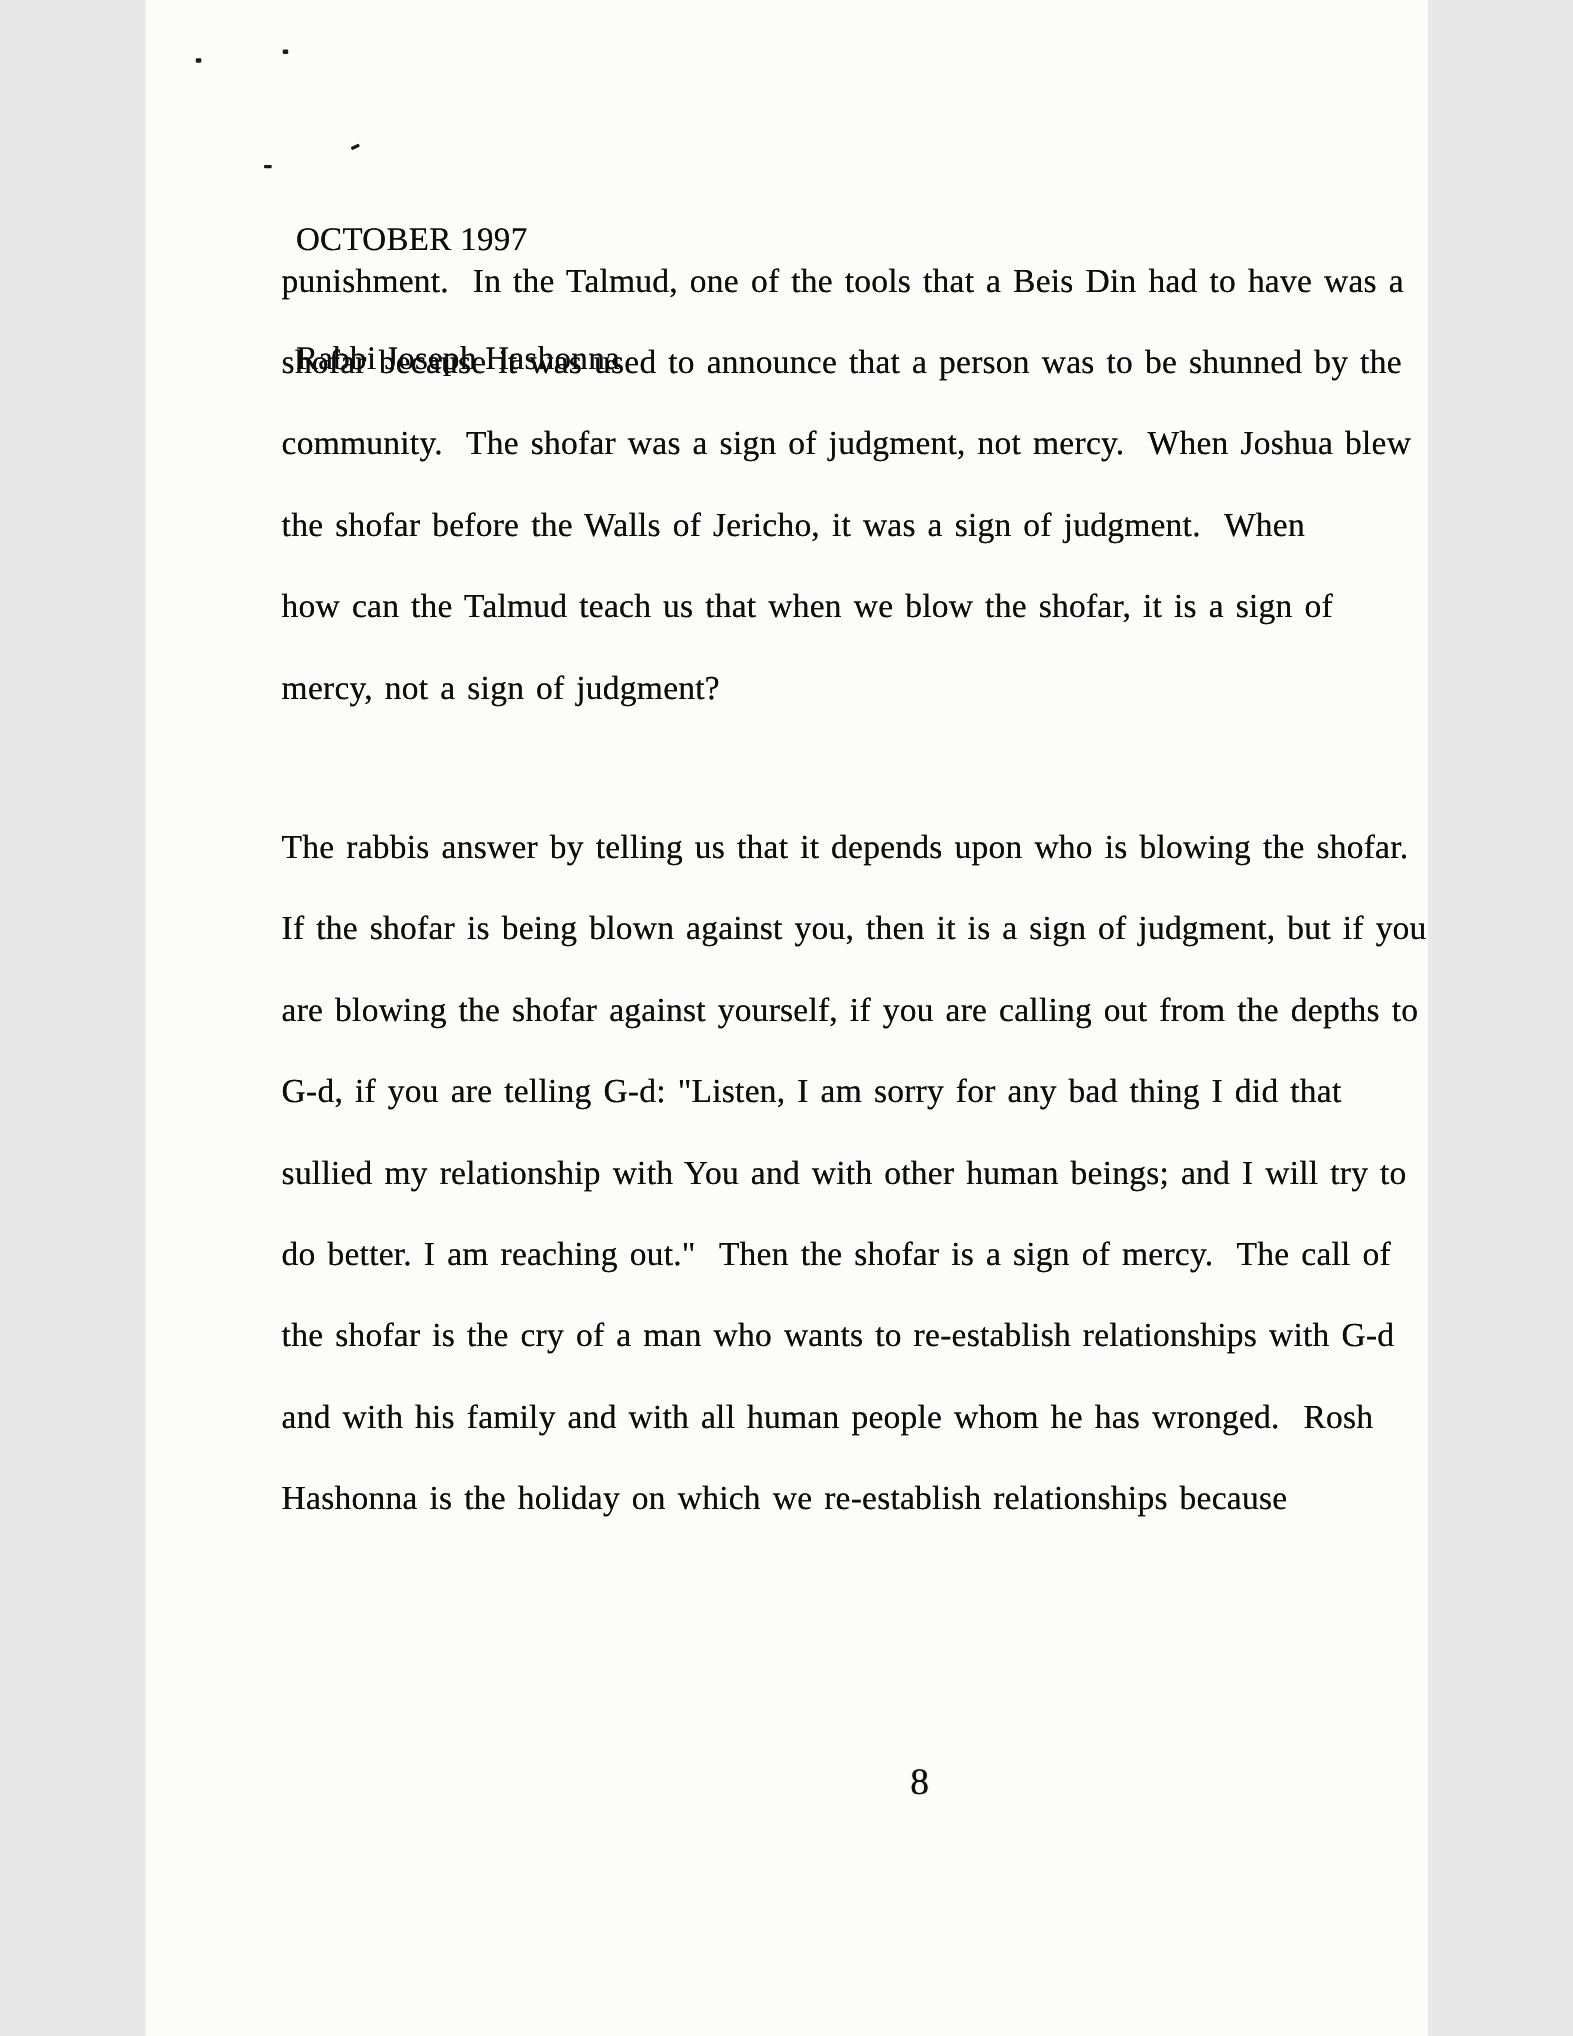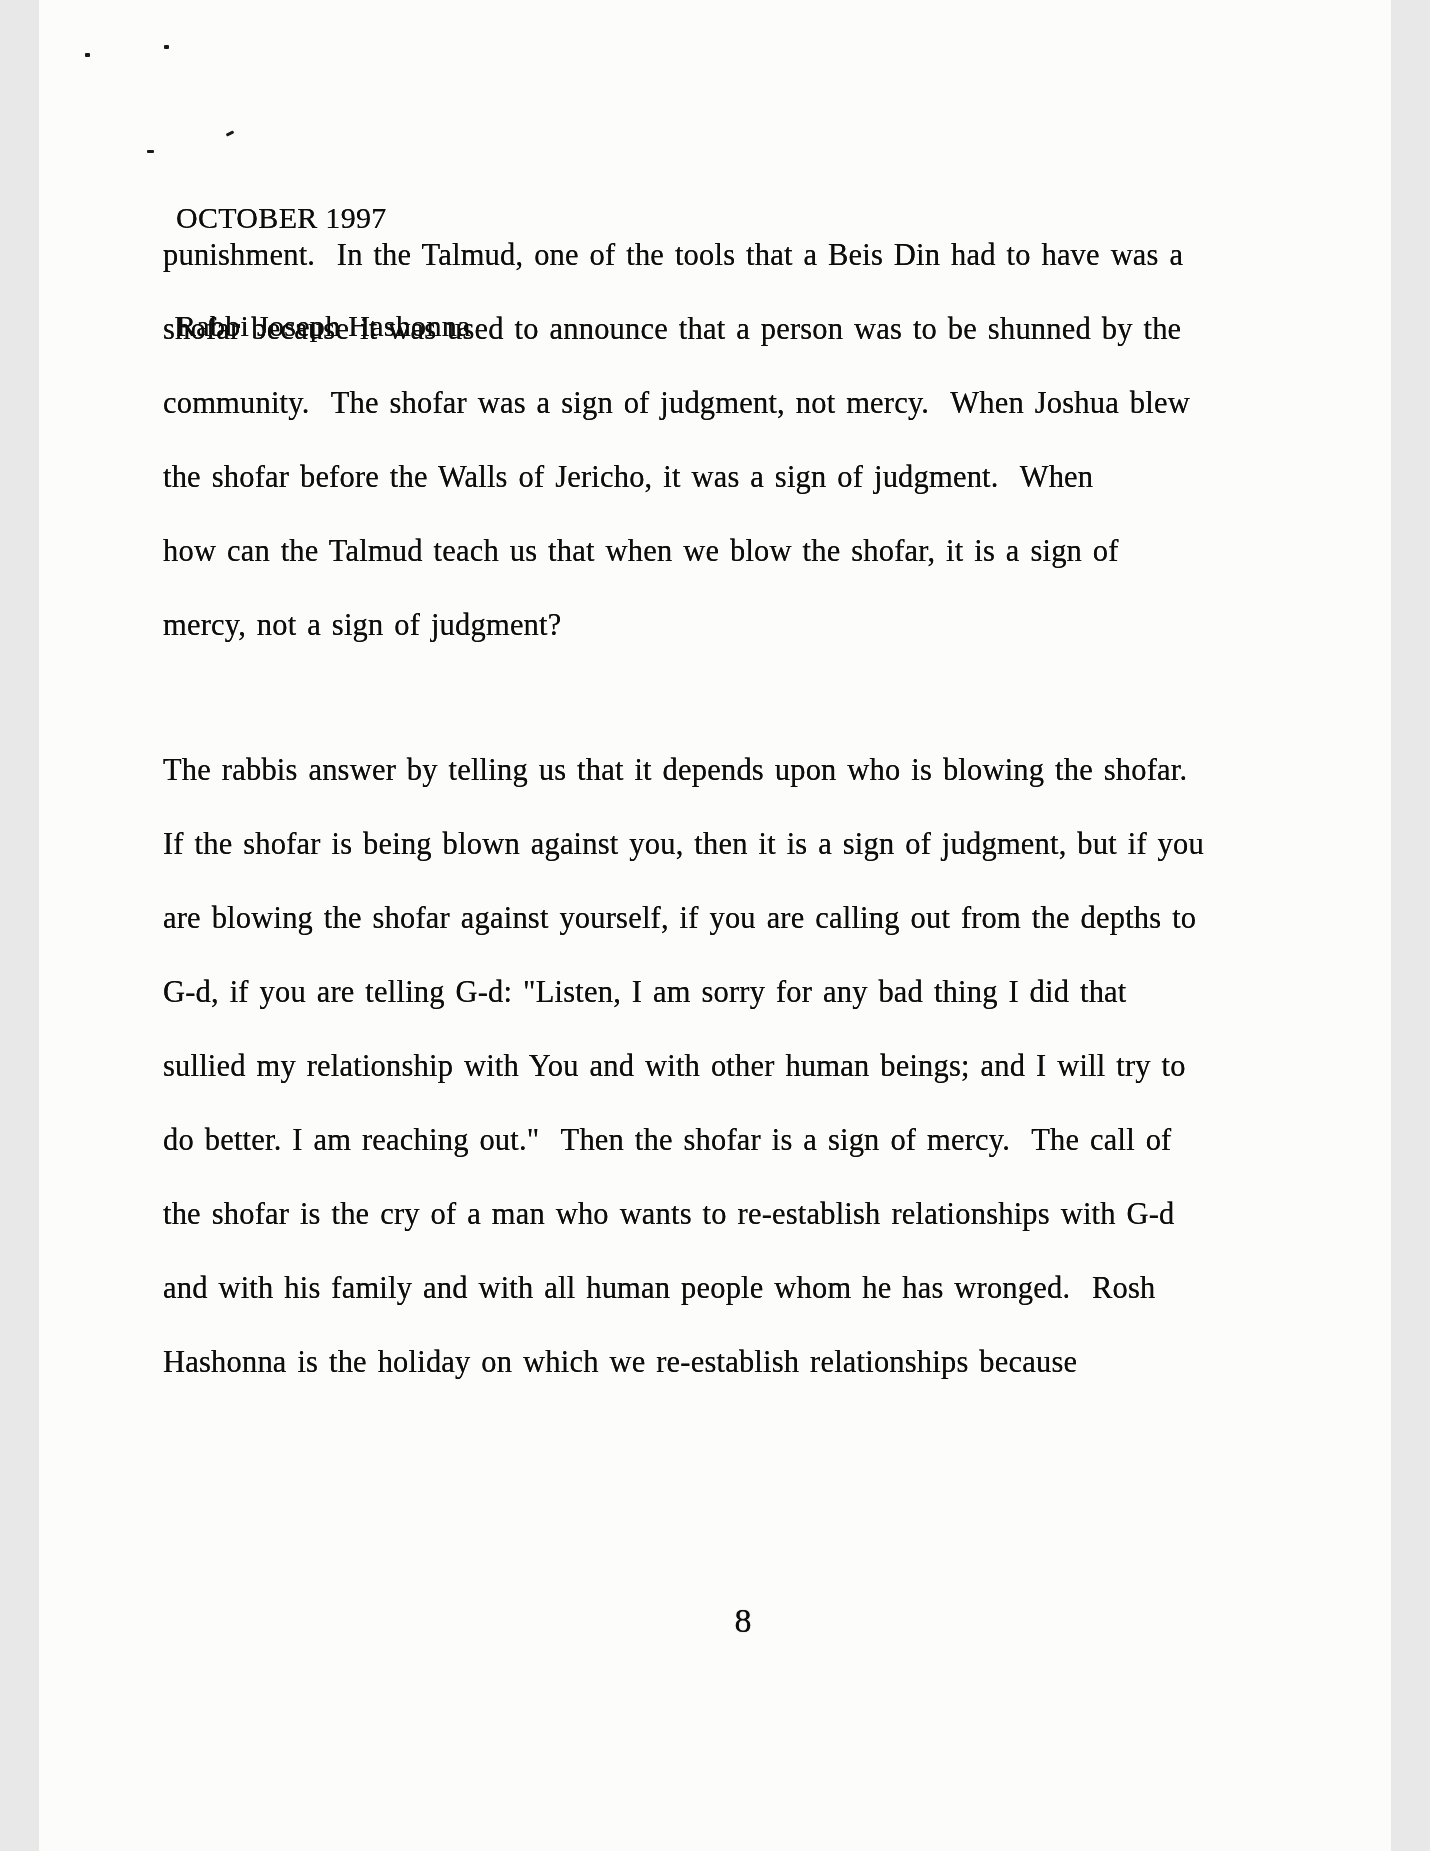--- a/index.html
+++ b/index.html
@@ -1,18 +1,18 @@
 <!DOCTYPE html>
 <html><head>
 <meta charset="utf-8">
 <style>
   html, body { margin: 0; padding: 0; background: #e8e8e8; }
   .page {
     position: relative;
-    width: 1352px;
+    width: 1166px;
     height: 1851px;
     margin: 0 auto;
     background: #fcfcfa;
     color: #0d0d0d;
     font-family: "Liberation Serif", serif;
     overflow: hidden;
   }
   .doc-header {
     position: absolute;
     left: 137px;

